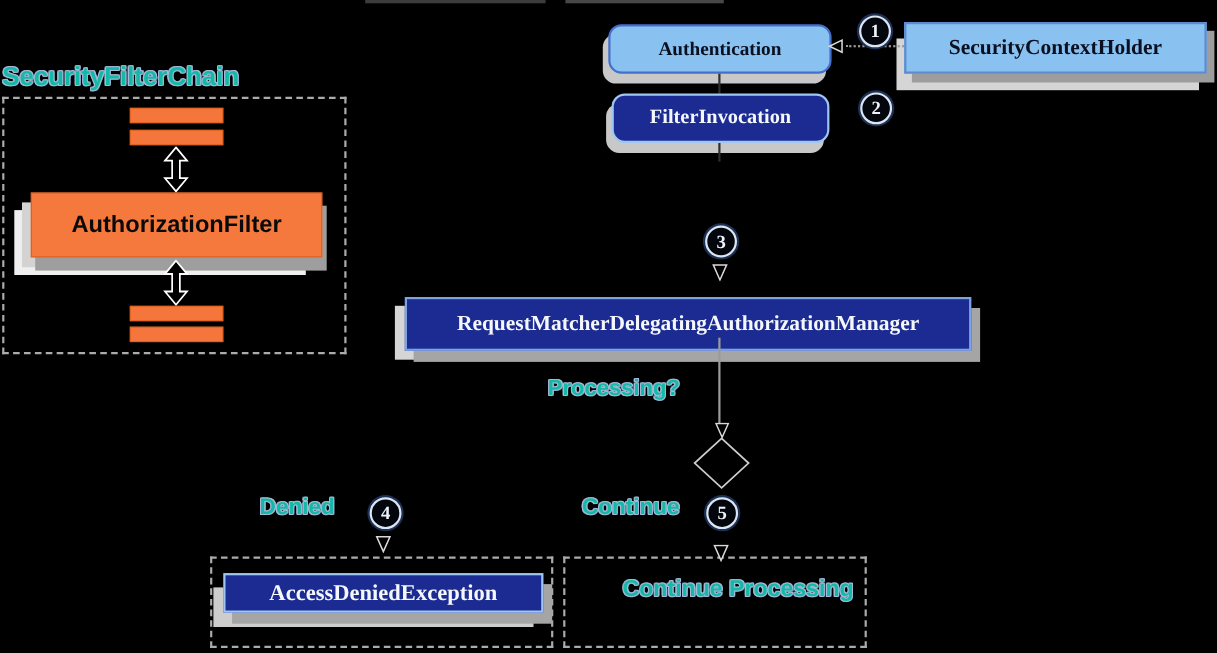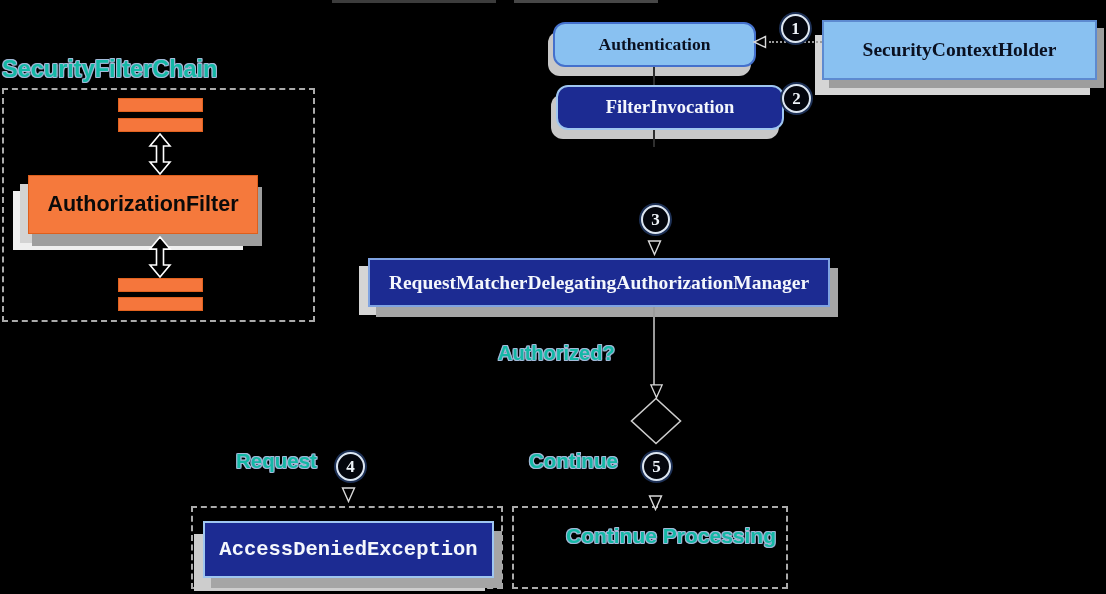--- a/index.html
+++ b/index.html
@@ -54,101 +54,101 @@
 
   <div class="bar" style="top:98px;"></div>
   <div class="bar" style="top:118px;"></div>
 
   <div class="abs" style="left:147px; top:133px; z-index:2;">
     <svg width="26" height="42" viewBox="0 0 26 42">
       <path d="M13 1 L23 13 L16.5 13 L16.5 29 L23 29 L13 41 L3 29 L9.5 29 L9.5 13 L3 13 Z" fill="#000" stroke="#ffffff" stroke-width="1.6"></path>
     </svg>
   </div>
 
-  <div class="node sans" style="left:28px; top:175px; width:230px; height:59px; background:#f5793c;
+  <div class="node sans" style="left:28px; top:175px; width:265px; height:59px; background:#f5793c;
               border:1px solid #de5f1c; color:#0a0a0a; font-size:21.5px;
               box-shadow:4px 12px 0 #9e9e9e, -8px 9px 0 #d3d3d3, -15px 16px 0 #efefef;">
     <span>AuthorizationFilter</span>
   </div>
 
   <div class="abs" style="left:147px; top:236px; z-index:2;">
     <svg width="26" height="42" viewBox="0 0 26 42">
       <path d="M13 1 L23 13 L16.5 13 L16.5 29 L23 29 L13 41 L3 29 L9.5 29 L9.5 13 L3 13 Z" fill="#000" stroke="#ffffff" stroke-width="1.6"></path>
     </svg>
   </div>
 
   <div class="bar" style="top:278px;"></div>
   <div class="bar" style="top:297px;"></div>
 
   <div class="node serif lightblue rounded" style="left:553px; top:22px; width:203px; height:45px; font-size:17.5px;
               border:2px solid #4470cc; box-shadow:-5px 9px 0 #c8c8c8;">
     <span>Authentication</span>
   </div>
 
-  <div class="node serif lightblue" style="left:822px; top:20px; width:275px; height:60px; font-size:19.5px;
+  <div class="node serif lightblue" style="left:822px; top:20px; width:275px; height:47px; font-size:19.5px;
               border:2px solid #5d8ad0; box-shadow:7px 8px 0 #9d9d9d, -7px 15px 0 #d5d5d5;">
     <span>SecurityContextHolder</span>
   </div>
 
   <div class="connector" style="left:769px; top:41px; width:53px; border-top:2px dotted #9a9a9a;"></div>
   <div class="abs" style="left:752px; top:35px;">
     <svg width="15" height="14" viewBox="0 0 15 14">
       <path d="M13.5 1.5 L2 7 L13.5 12.5 Z" fill="#000" stroke="#d9d9d9" stroke-width="1.4"></path>
     </svg>
   </div>
 
   <div class="step-circle" style="left:781px; top:14px;">
       <span>1</span>
     </div>
 
   <div class="connector" style="left:653px; top:67px; width:2px; height:18px; background:#2e2e2e;"></div>
 
-  <div class="node serif navy rounded" style="left:556px; top:85px; width:228px; height:45px; font-size:18.5px;
+  <div class="node serif navy rounded" style="left:556px; top:85px; width:198px; height:45px; font-size:18.5px;
               box-shadow:-5px 9px 0 #c8c8c8;">
     <span>FilterInvocation</span>
   </div>
 
   <div class="step-circle" style="left:782px; top:84px;">
       <span>2</span>
     </div>
 
   <div class="connector" style="left:653px; top:130px; width:2px; height:17px; background:#2e2e2e;"></div>
 
   <div class="step-circle" style="left:641px; top:205px;">
       <span>3</span>
     </div>
 
   <div class="abs" style="left:647px; top:240px; z-index:2;">
     <svg width="15" height="16" viewBox="0 0 15 16">
       <path d="M1.5 1 L13.5 1 L7.5 14.5 Z" fill="#000" stroke="#d9d9d9" stroke-width="1.4"></path>
     </svg>
   </div>
 
-  <div class="node serif navy" style="left:368px; top:258px; width:462px; height:49px; font-size:19.5px;
+  <div class="node serif navy" style="left:368px; top:270px; width:515px; height:49px; font-size:19.5px;
               border:2px solid #7fa3e2; box-shadow:8px 10px 0 #a5a5a5, -9px 8px 0 #d5d5d5;">
     <span>RequestMatcherDelegatingAuthorizationManager</span>
   </div>
 
-  <div class="outline-text" style="left:498px; top:342px; font-size:20px;">Authorized?</div>
+  <div class="outline-text" style="left:498px; top:342px; font-size:20px;">Processing?</div>
 
   <div class="connector" style="left:653px; top:307px; width:2px; height:79px; background:#9b9b9b;"></div>
 
   <div class="abs" style="left:649px; top:384px; z-index:2;">
     <svg width="15" height="15" viewBox="0 0 15 16">
       <path d="M1.5 1 L13.5 1 L7.5 14.5 Z" fill="#000" stroke="#d9d9d9" stroke-width="1.4"></path>
     </svg>
   </div>
 
   <div class="abs" style="left:630px; top:397px;">
     <svg width="52" height="48" viewBox="0 0 52 48">
       <path d="M26 1.5 L50.5 24 L26 46.5 L1.5 24 Z" fill="#000" stroke="#cdcdcd" stroke-width="1.6"></path>
     </svg>
   </div>
 
-  <div class="outline-text" style="left:236px; top:449px; font-size:20.5px;">Request</div>
+  <div class="outline-text" style="left:236px; top:449px; font-size:20.5px;">Denied</div>
   <div class="step-circle" style="left:336px; top:452px;">
       <span>4</span>
     </div>
 
   <div class="outline-text" style="left:529px; top:449px; font-size:20.5px;">Continue</div>
   <div class="step-circle" style="left:642px; top:452px;">
       <span>5</span>
     </div>
 
   <div class="abs" style="left:341px; top:487px; z-index:2;">
@@ -156,22 +156,22 @@
       <path d="M1.5 1 L13.5 1 L7.5 14.5 Z" fill="#000" stroke="#d9d9d9" stroke-width="1.4"></path>
     </svg>
   </div>
   <div class="abs" style="left:648px; top:495px; z-index:2;">
     <svg width="15" height="16" viewBox="0 0 15 16">
       <path d="M1.5 1 L13.5 1 L7.5 14.5 Z" fill="#000" stroke="#d9d9d9" stroke-width="1.4"></path>
     </svg>
   </div>
 
   <div class="dashed-box" style="left:191px; top:506px; width:312px; height:83px;"></div>
-  <div class="node serif navy" style="left:203px; top:521px; width:291px; height:57px; font-size:20.5px;
-              box-shadow:8px 10px 0 #a5a5a5, -9px 13px 0 #cdcdcd; z-index:1;font-family:Liberation Mono, monospace;">
+  <div class="node serif navy" style="left:203px; top:521px; width:291px; height:36px; font-size:20.5px;
+              box-shadow:8px 10px 0 #a5a5a5, -9px 13px 0 #cdcdcd; z-index:1;">
     <span>AccessDeniedException</span>
   </div>
 
   <div class="dashed-box" style="left:512px; top:506px; width:276px; height:83px; ">
     <div class="outline-text" style="right:10px; top:16px; font-size:21px;">Continue Processing</div>
   </div>
 
 </div>
 
 </body></html>

